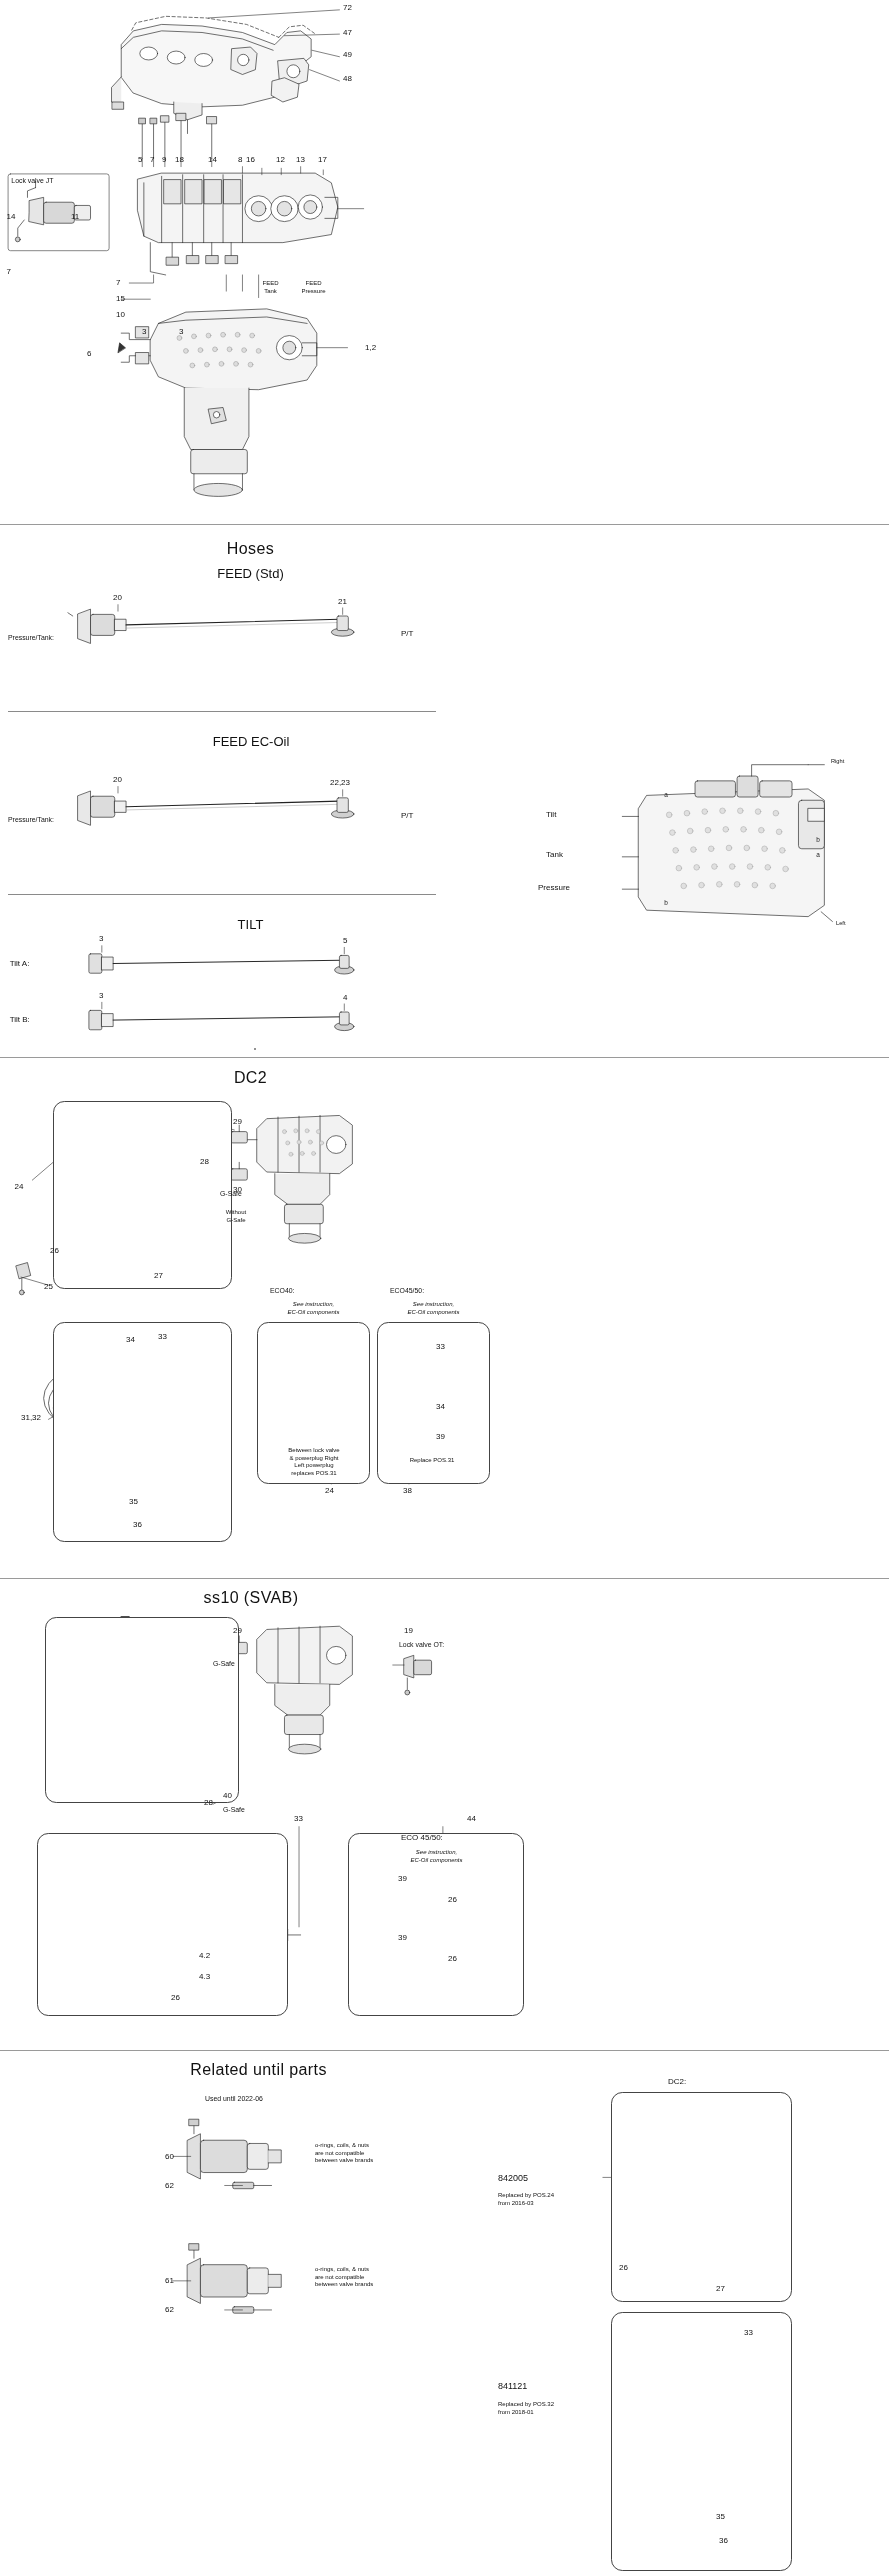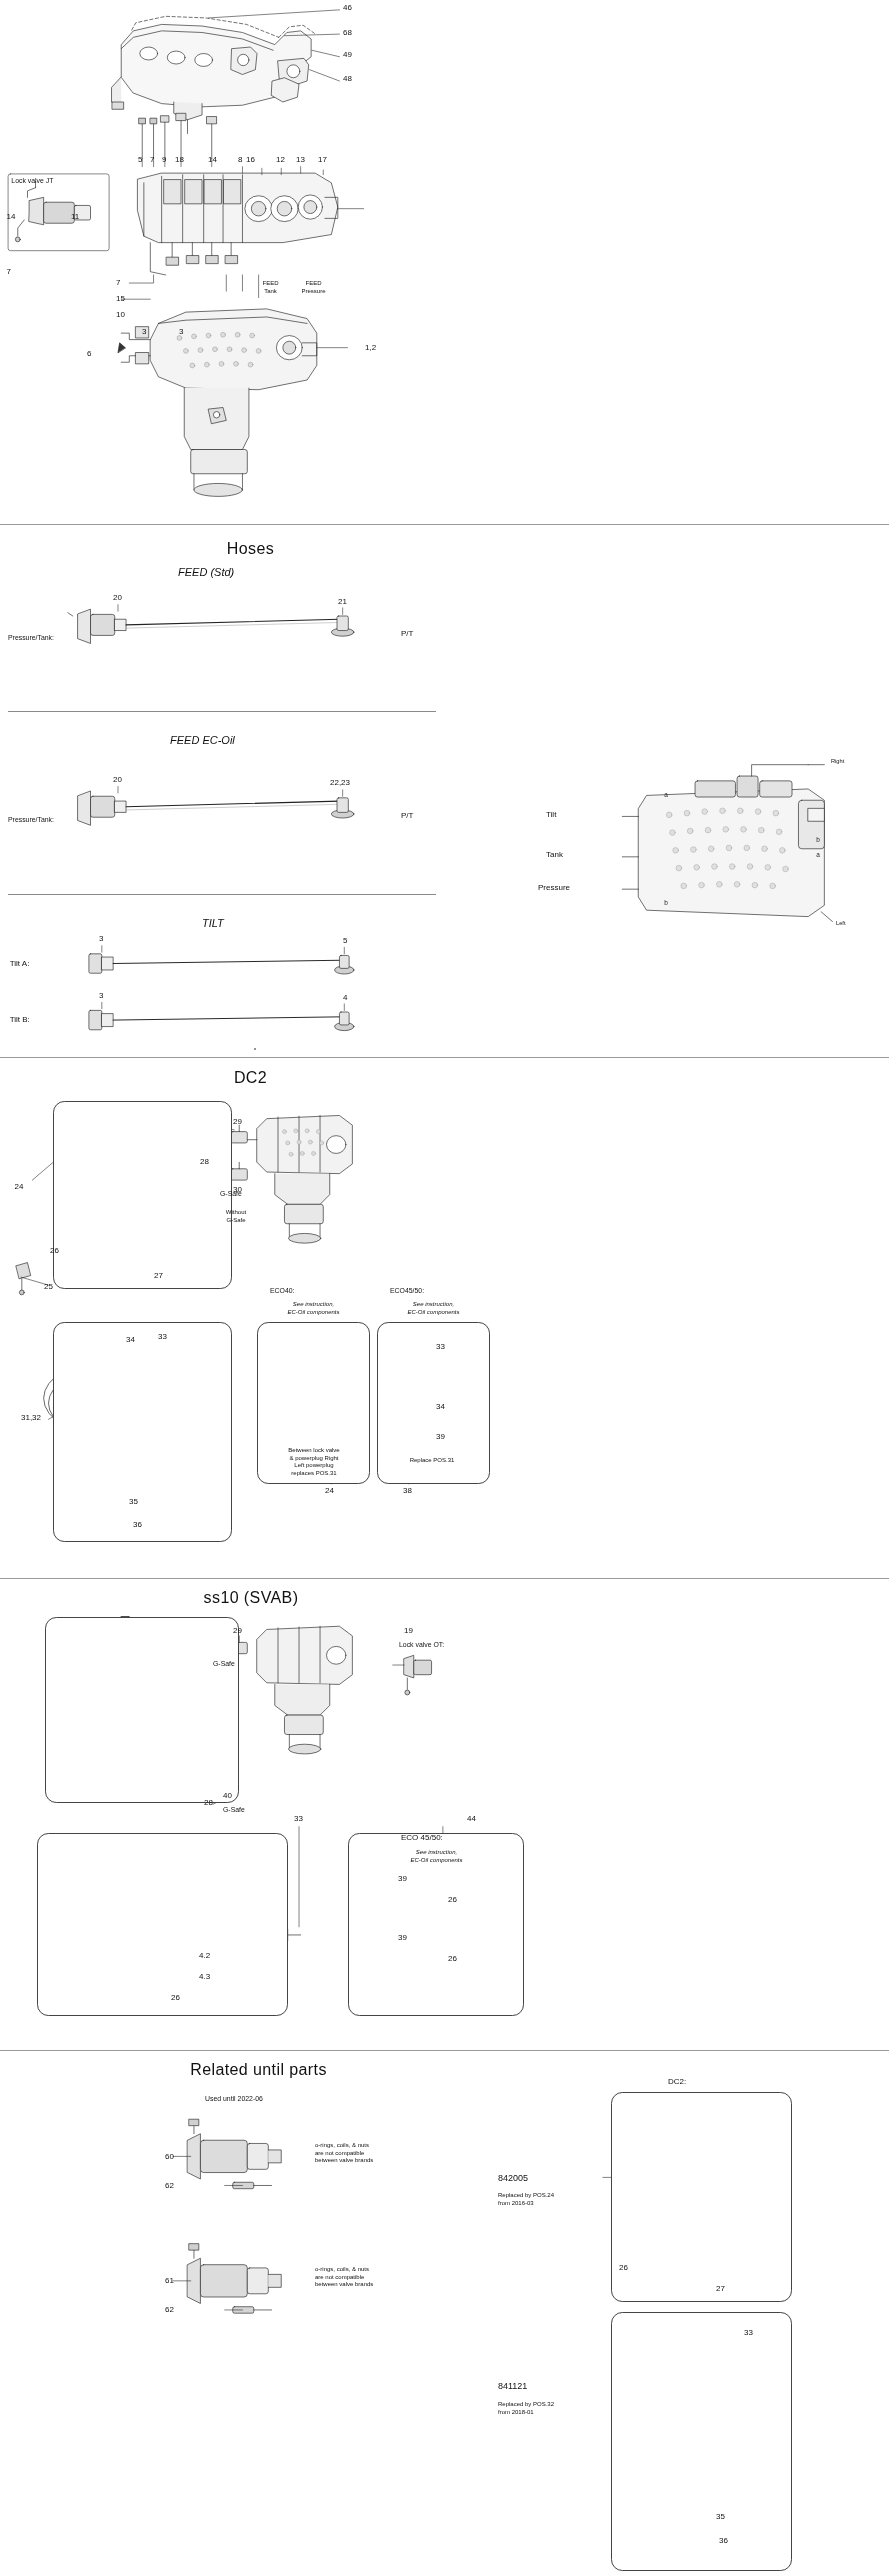--- a/index.html
+++ b/index.html
@@ -25,24 +25,24 @@
   .sect-title {
     position: absolute;
     font-size: 16px;
     letter-spacing: 0.4px;
     color: #111;
     text-align: center;
     white-space: nowrap;
   }
   .sub-title {
     position: absolute;
-    font-size: 11px;
+    font-size: 13px;
     color: #111;
+    text-align: center;
     white-space: nowrap;
-    font-style: italic;
   }
   .rule {
     position: absolute;
     height: 0.8px;
     background: #8a8a8a;
   }
   .callout {
     position: absolute;
     font-size: 8px;
     color: #111;
@@ -645,22 +645,22 @@
   <div class="sect-divider" style="top:524px"></div>
   <div class="sect-divider" style="top:1057px"></div>
   <div class="sect-divider" style="top:1578px"></div>
   <div class="sect-divider" style="top:2050px"></div>
 
   <div class="sect-title" style="left:202px; top:540px; width:97px">Hoses</div>
   <div class="sect-title" style="left:194px; top:1069px; width:113px">DC2</div>
   <div class="sect-title" style="left:162px; top:1589px; width:178px">ss10 (SVAB)</div>
   <div class="sect-title" style="left:129px; top:2061px; width:259px">Related until parts</div>
 
-  <div class="callout" style="left:343px; top:3.2px">46</div>
-  <div class="callout" style="left:343px; top:27.5px">68</div>
+  <div class="callout" style="left:343px; top:3.2px">72</div>
+  <div class="callout" style="left:343px; top:27.5px">47</div>
   <div class="callout" style="left:343px; top:50px">49</div>
   <div class="callout" style="left:343px; top:74px">48</div>
 
   <div class="callout" style="left:138px; top:155px">5</div>
   <div class="callout" style="left:150px; top:155px">7</div>
   <div class="callout" style="left:162px; top:155px">9</div>
   <div class="callout" style="left:175px; top:155px">18</div>
   <div class="callout" style="left:208px; top:155px">14</div>
 
   <div class="callout" style="left:238px; top:155px">8</div>

